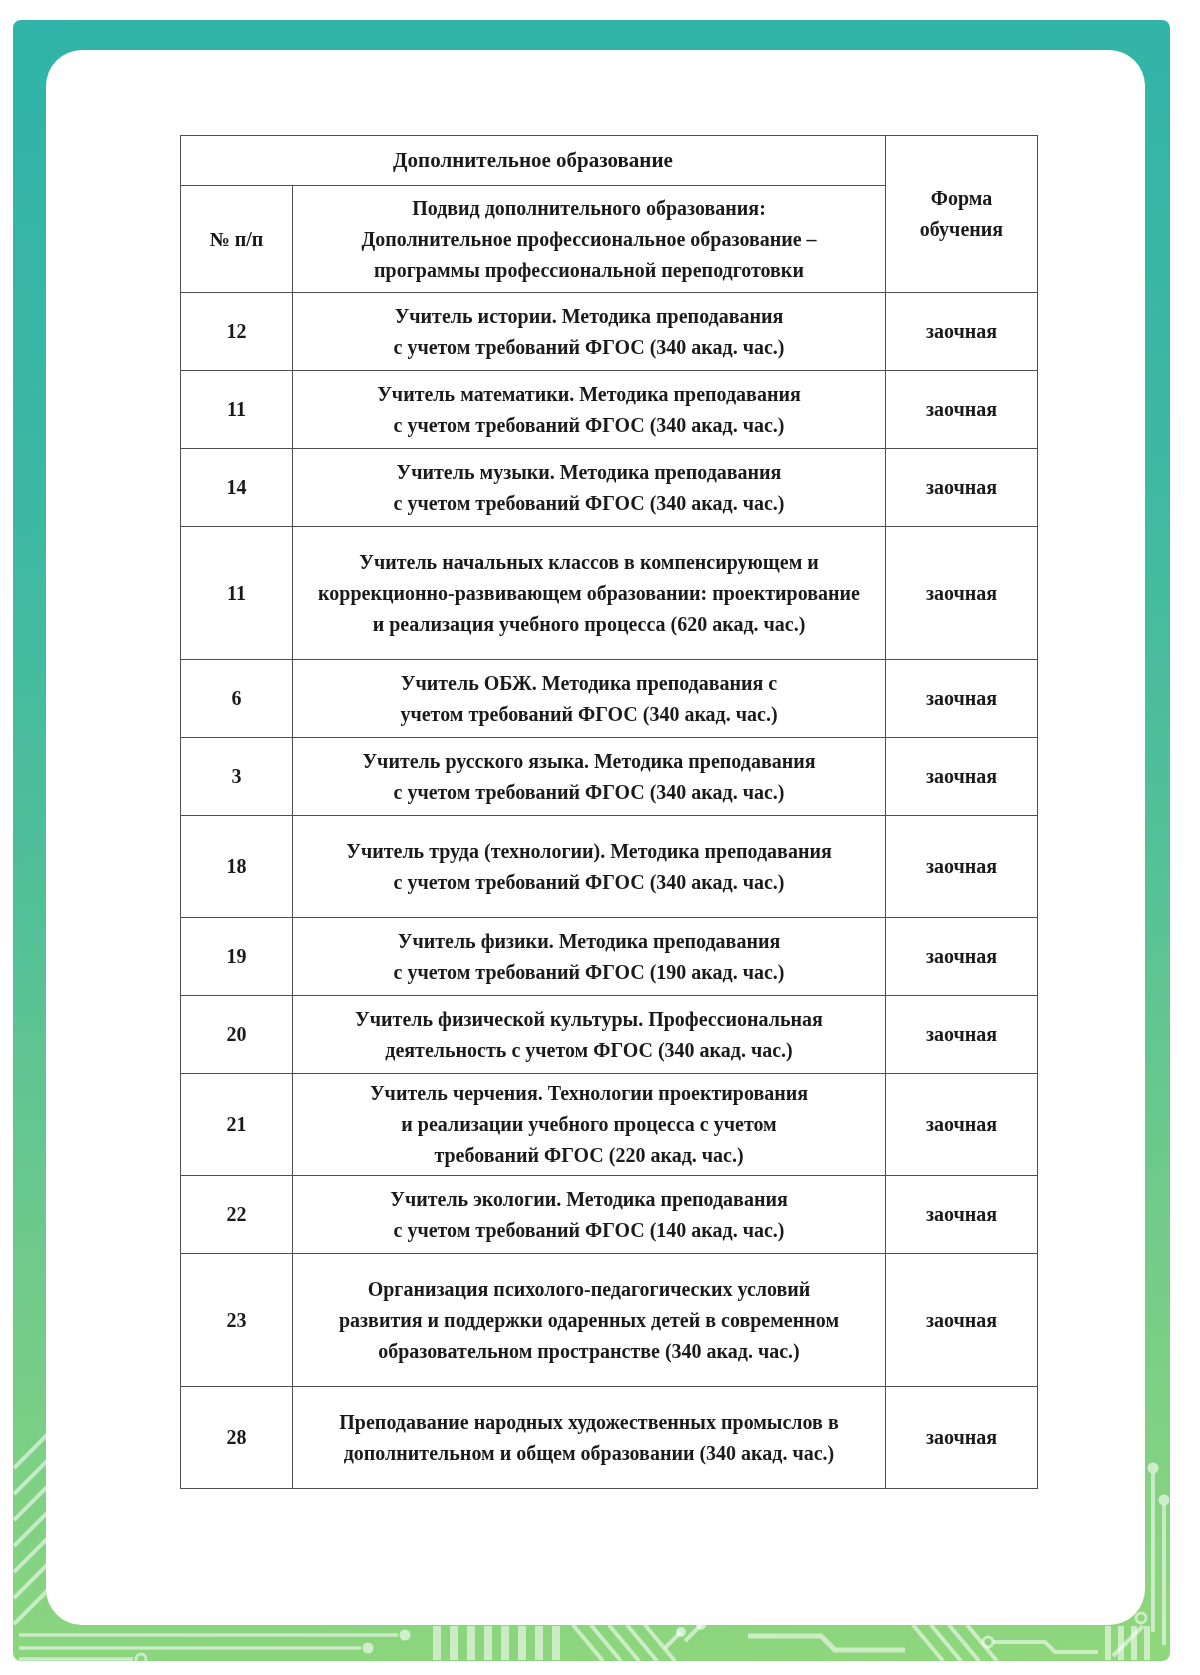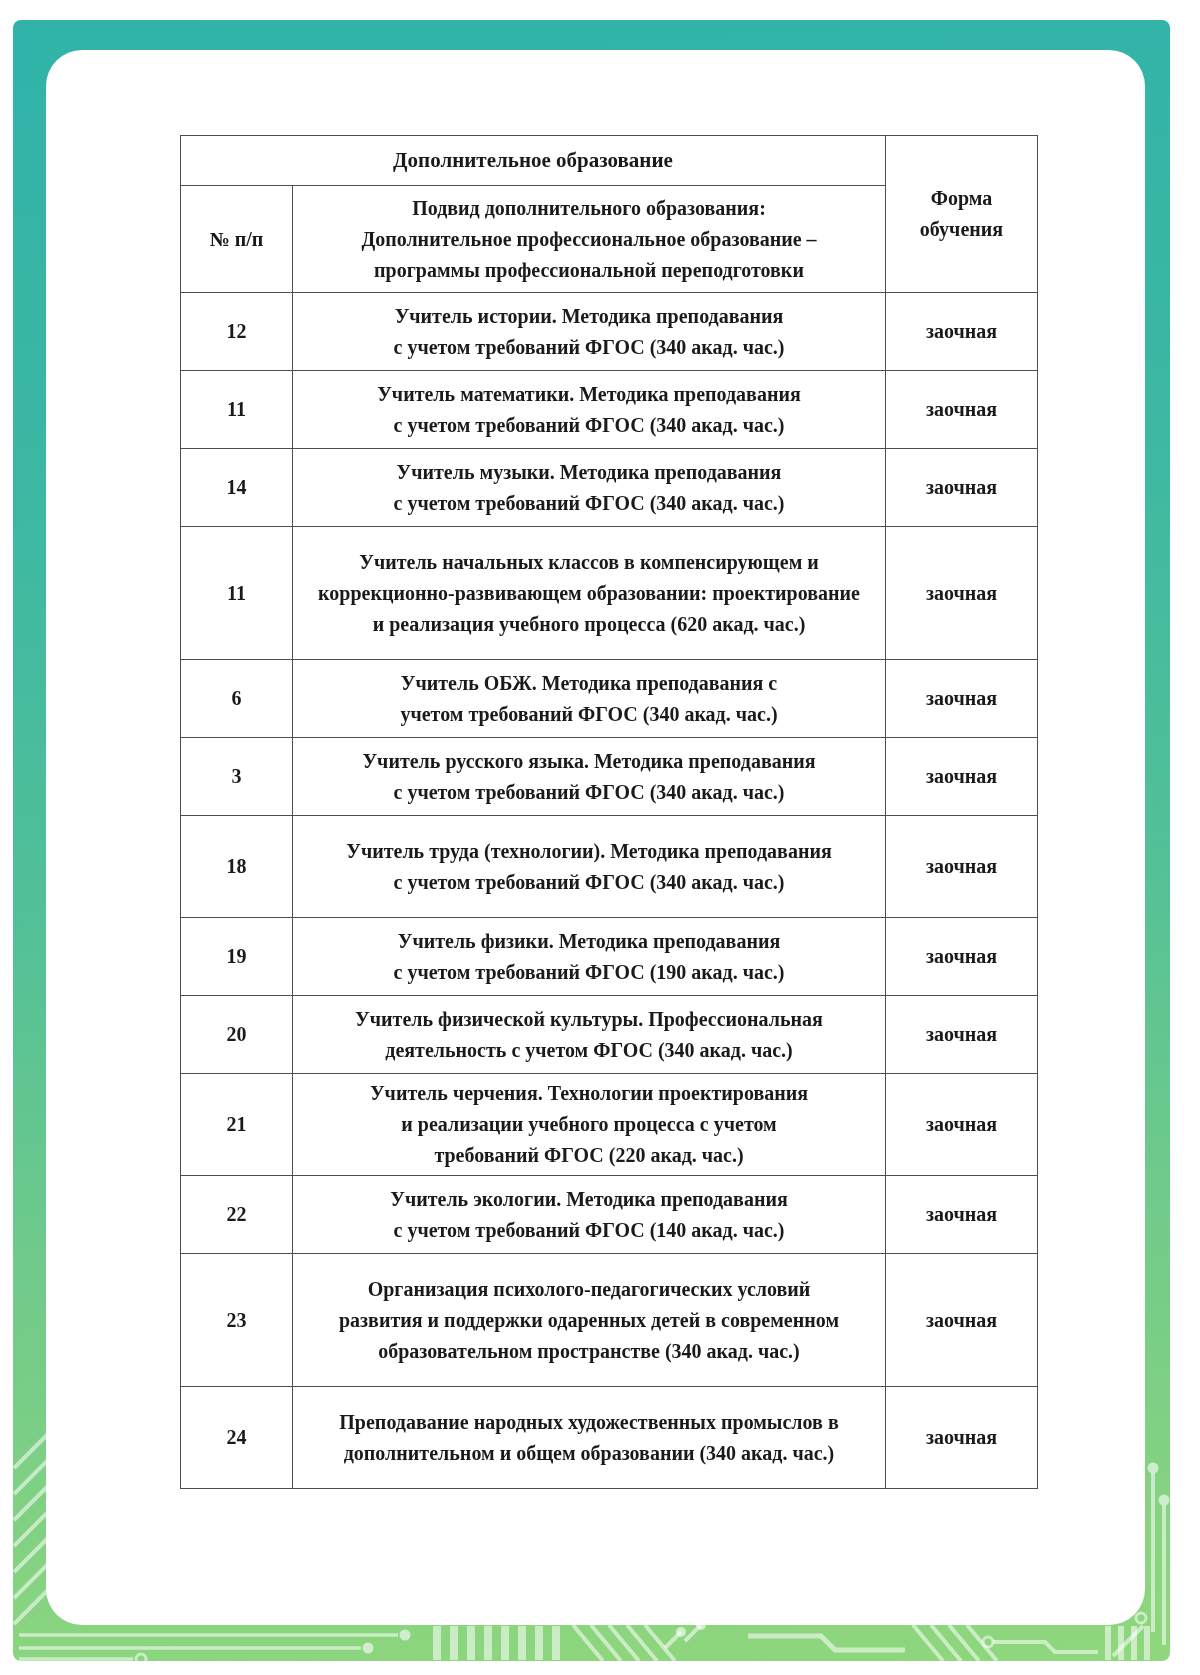--- a/index.html
+++ b/index.html
@@ -212,19 +212,19 @@
         <td>22</td>
         <td class="program">Учитель экологии. Методика преподавания с учетом требований ФГОС (140 акад. час.)</td>
         <td>заочная</td>
       </tr>
       <tr class="h4">
         <td>23</td>
         <td class="program">Организация психолого-педагогических условий развития и поддержки одаренных детей в современном образовательном пространстве (340 акад. час.)</td>
         <td>заочная</td>
       </tr>
       <tr class="h3">
-        <td>24</td>
+        <td>28</td>
         <td class="program">Преподавание народных художественных промыслов в дополнительном и общем образовании (340 акад. час.)</td>
         <td>заочная</td>
       </tr>
     </tbody>
   </table>
 </div>
 
 </body></html>

